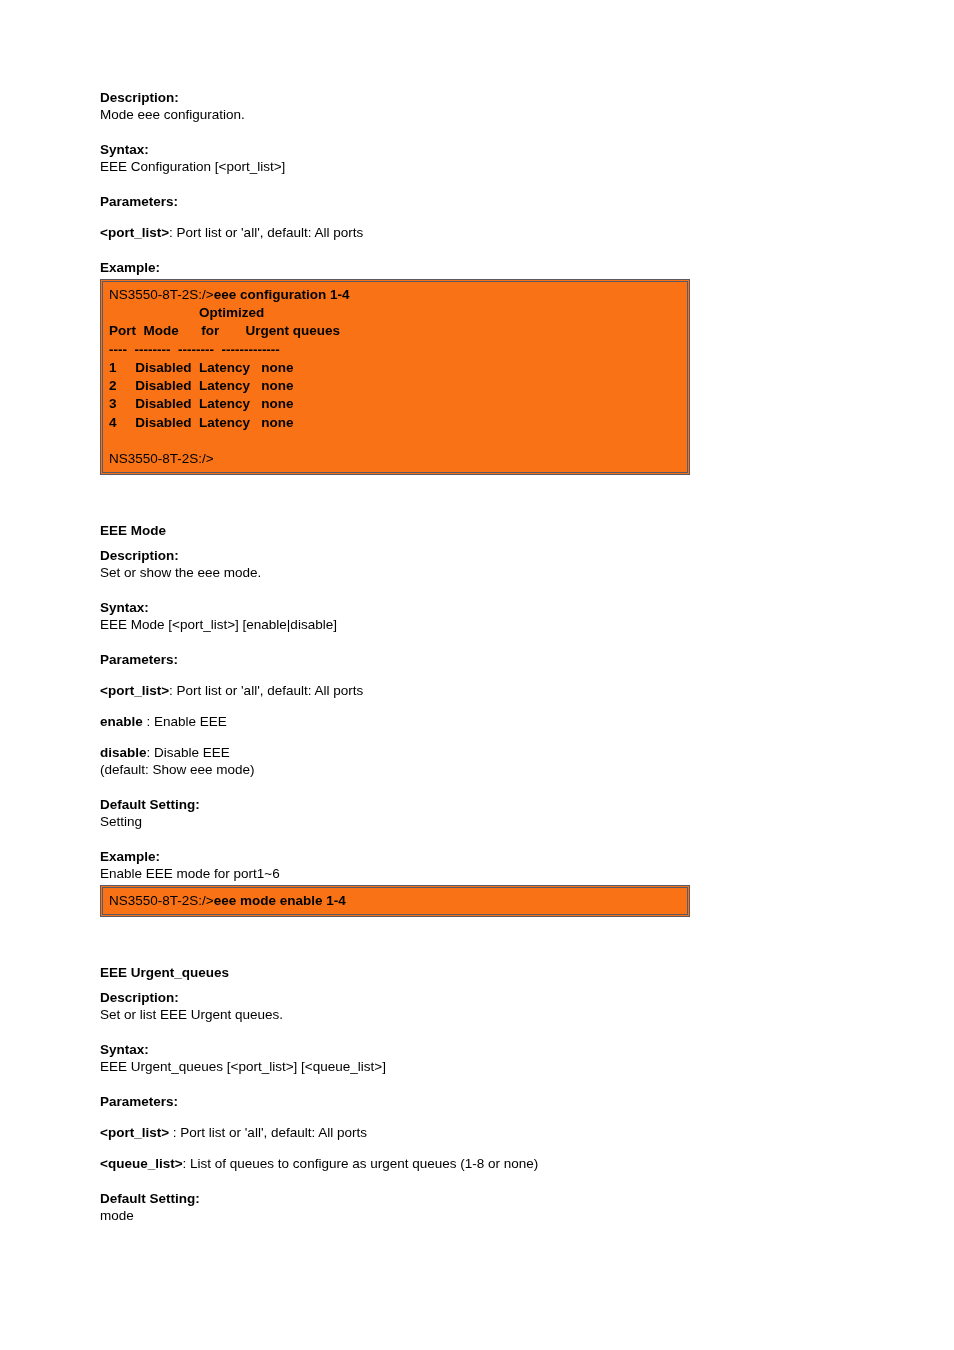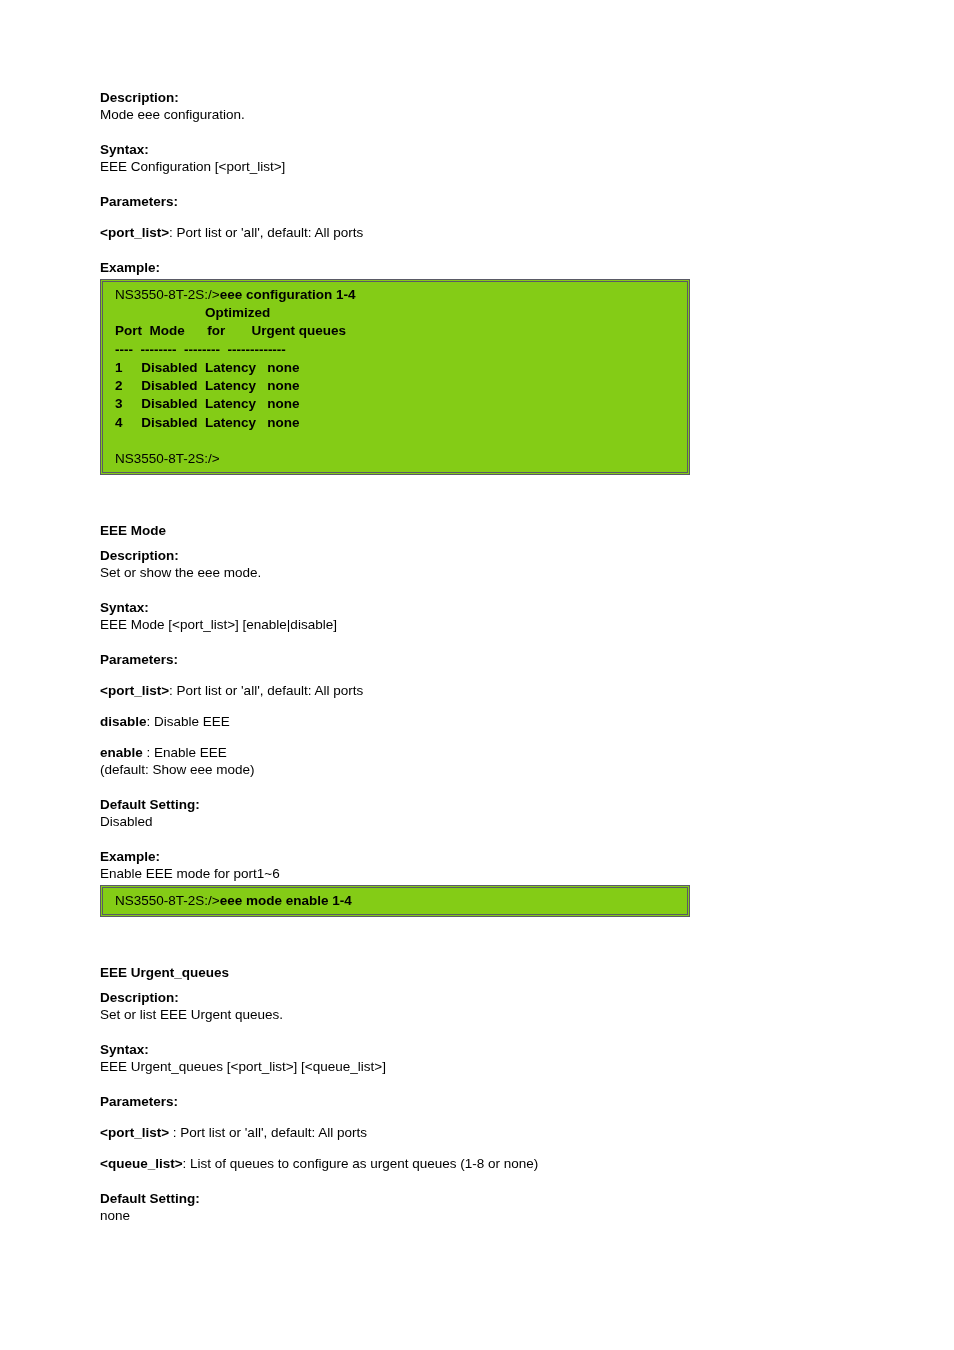--- a/index.html
+++ b/index.html
@@ -32,22 +32,22 @@
   }
   .param-line {
     margin-top: 16px;
     margin-bottom: 2px;
   }
   .param-key {
     font-weight: bold;
   }
   .code-box {
     border: 3px double #5a5a66;
-    background: #84cc16;
-    padding: 4px 12px;
+    background: #f97316;
+    padding: 4px 6px;
     margin-top: 4px;
     font-size: 13.5px;
     white-space: pre-wrap;
     line-height: 1.35;
   }
   .code-box-large {
     min-height: 180px;
   }
   .page-number {
     text-align: center;
@@ -103,30 +103,30 @@
     <div class="gap"></div>
     <div class="section-title" style="margin-top:0">Syntax:</div>
     <div class="line">EEE Mode [&lt;port_list&gt;] [enable|disable]</div>
 
     <div class="gap"></div>
     <div class="section-title" style="margin-top:0">Parameters:</div>
     <div class="param-line">
       <span class="param-key">&lt;port_list&gt;</span><span>: Port list or 'all', default: All ports</span>
     </div>
     <div class="param-line">
-      <span class="param-key">disable</span><span>: Disable EEE</span>
+      <span class="param-key">enable </span><span>: Enable EEE</span>
     </div>
     <div class="param-line">
-      <span class="param-key">enable </span><span>: Enable EEE</span>
+      <span class="param-key">disable</span><span>: Disable EEE</span>
     </div>
     <div class="line">(default: Show eee mode)</div>
 
     <div class="gap"></div>
     <div class="section-title" style="margin-top:0">Default Setting:</div>
-    <div class="line">Disabled</div>
+    <div class="line">Setting</div>
 
     <div class="gap"></div>
     <div class="section-title" style="margin-top:0">Example:</div>
     <div class="line">Enable EEE mode for port1~6</div>
 
     <div class="code-box"><span>NS3550-8T-2S:/&gt;</span><b>eee mode enable 1-4</b></div>
   </div>
 
   <div class="gap-big"></div>
 
@@ -144,16 +144,16 @@
     <div class="section-title" style="margin-top:0">Parameters:</div>
     <div class="param-line">
       <span class="param-key">&lt;port_list&gt;  </span><span>: Port list or 'all', default: All ports</span>
     </div>
     <div class="param-line">
       <span class="param-key">&lt;queue_list&gt;</span><span>: List of queues to configure as urgent queues (1-8 or none)</span>
     </div>
 
     <div class="gap"></div>
     <div class="section-title" style="margin-top:0">Default Setting:</div>
-    <div class="line">none</div>
+    <div class="line">mode</div>
   </div>
 
 </div>
 
 </body></html>

